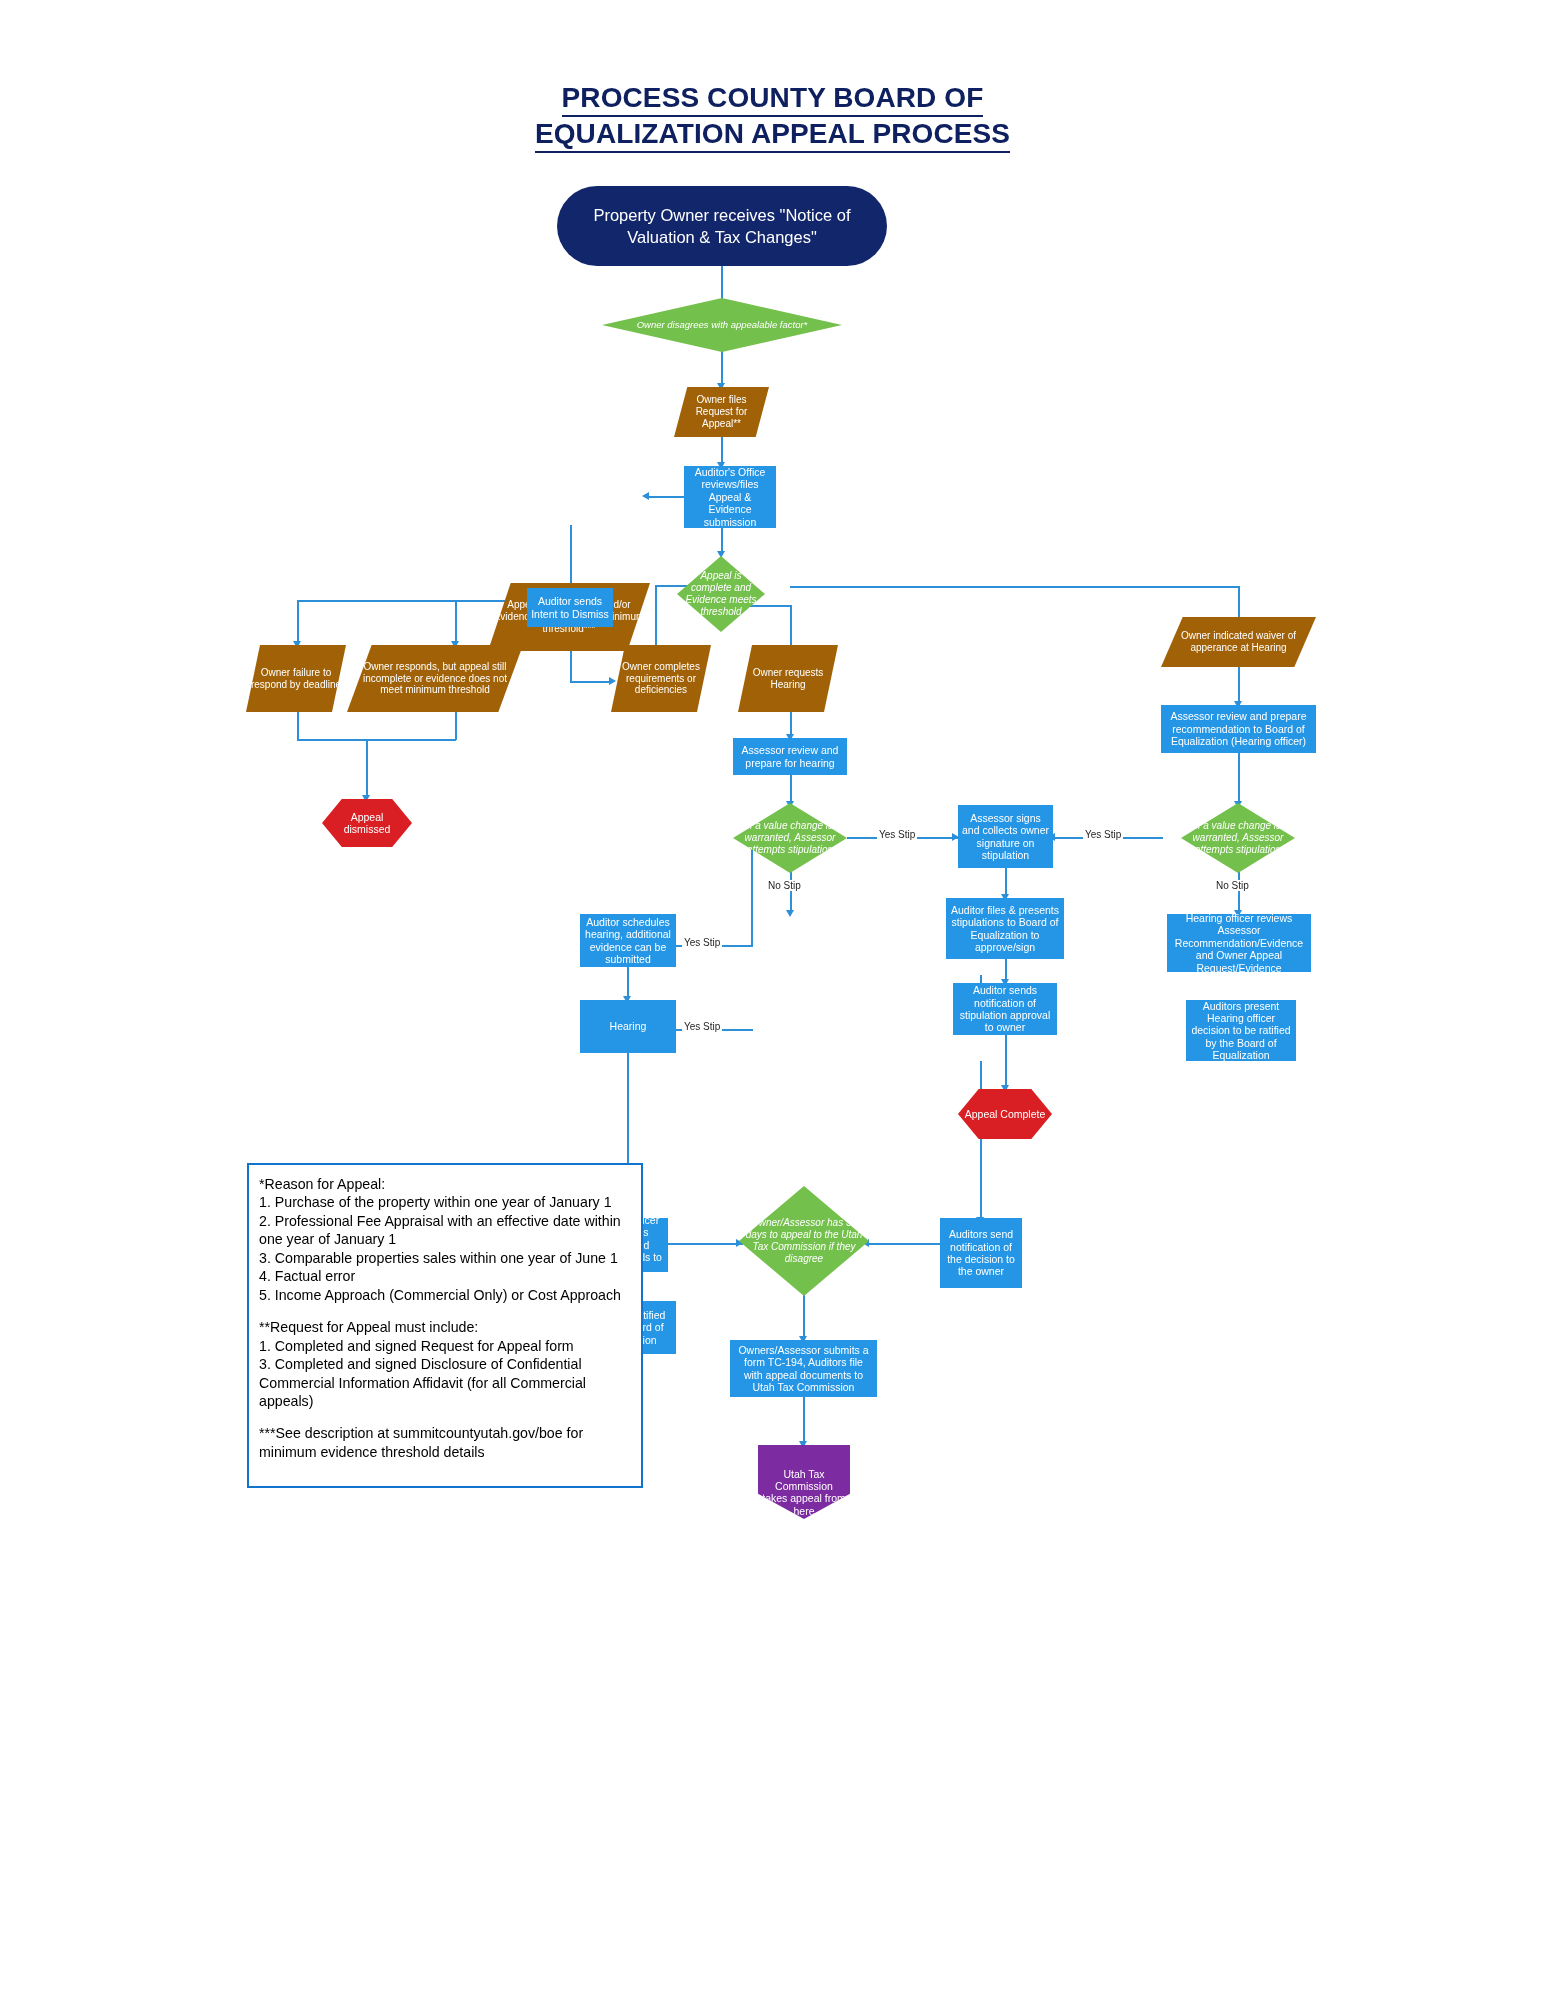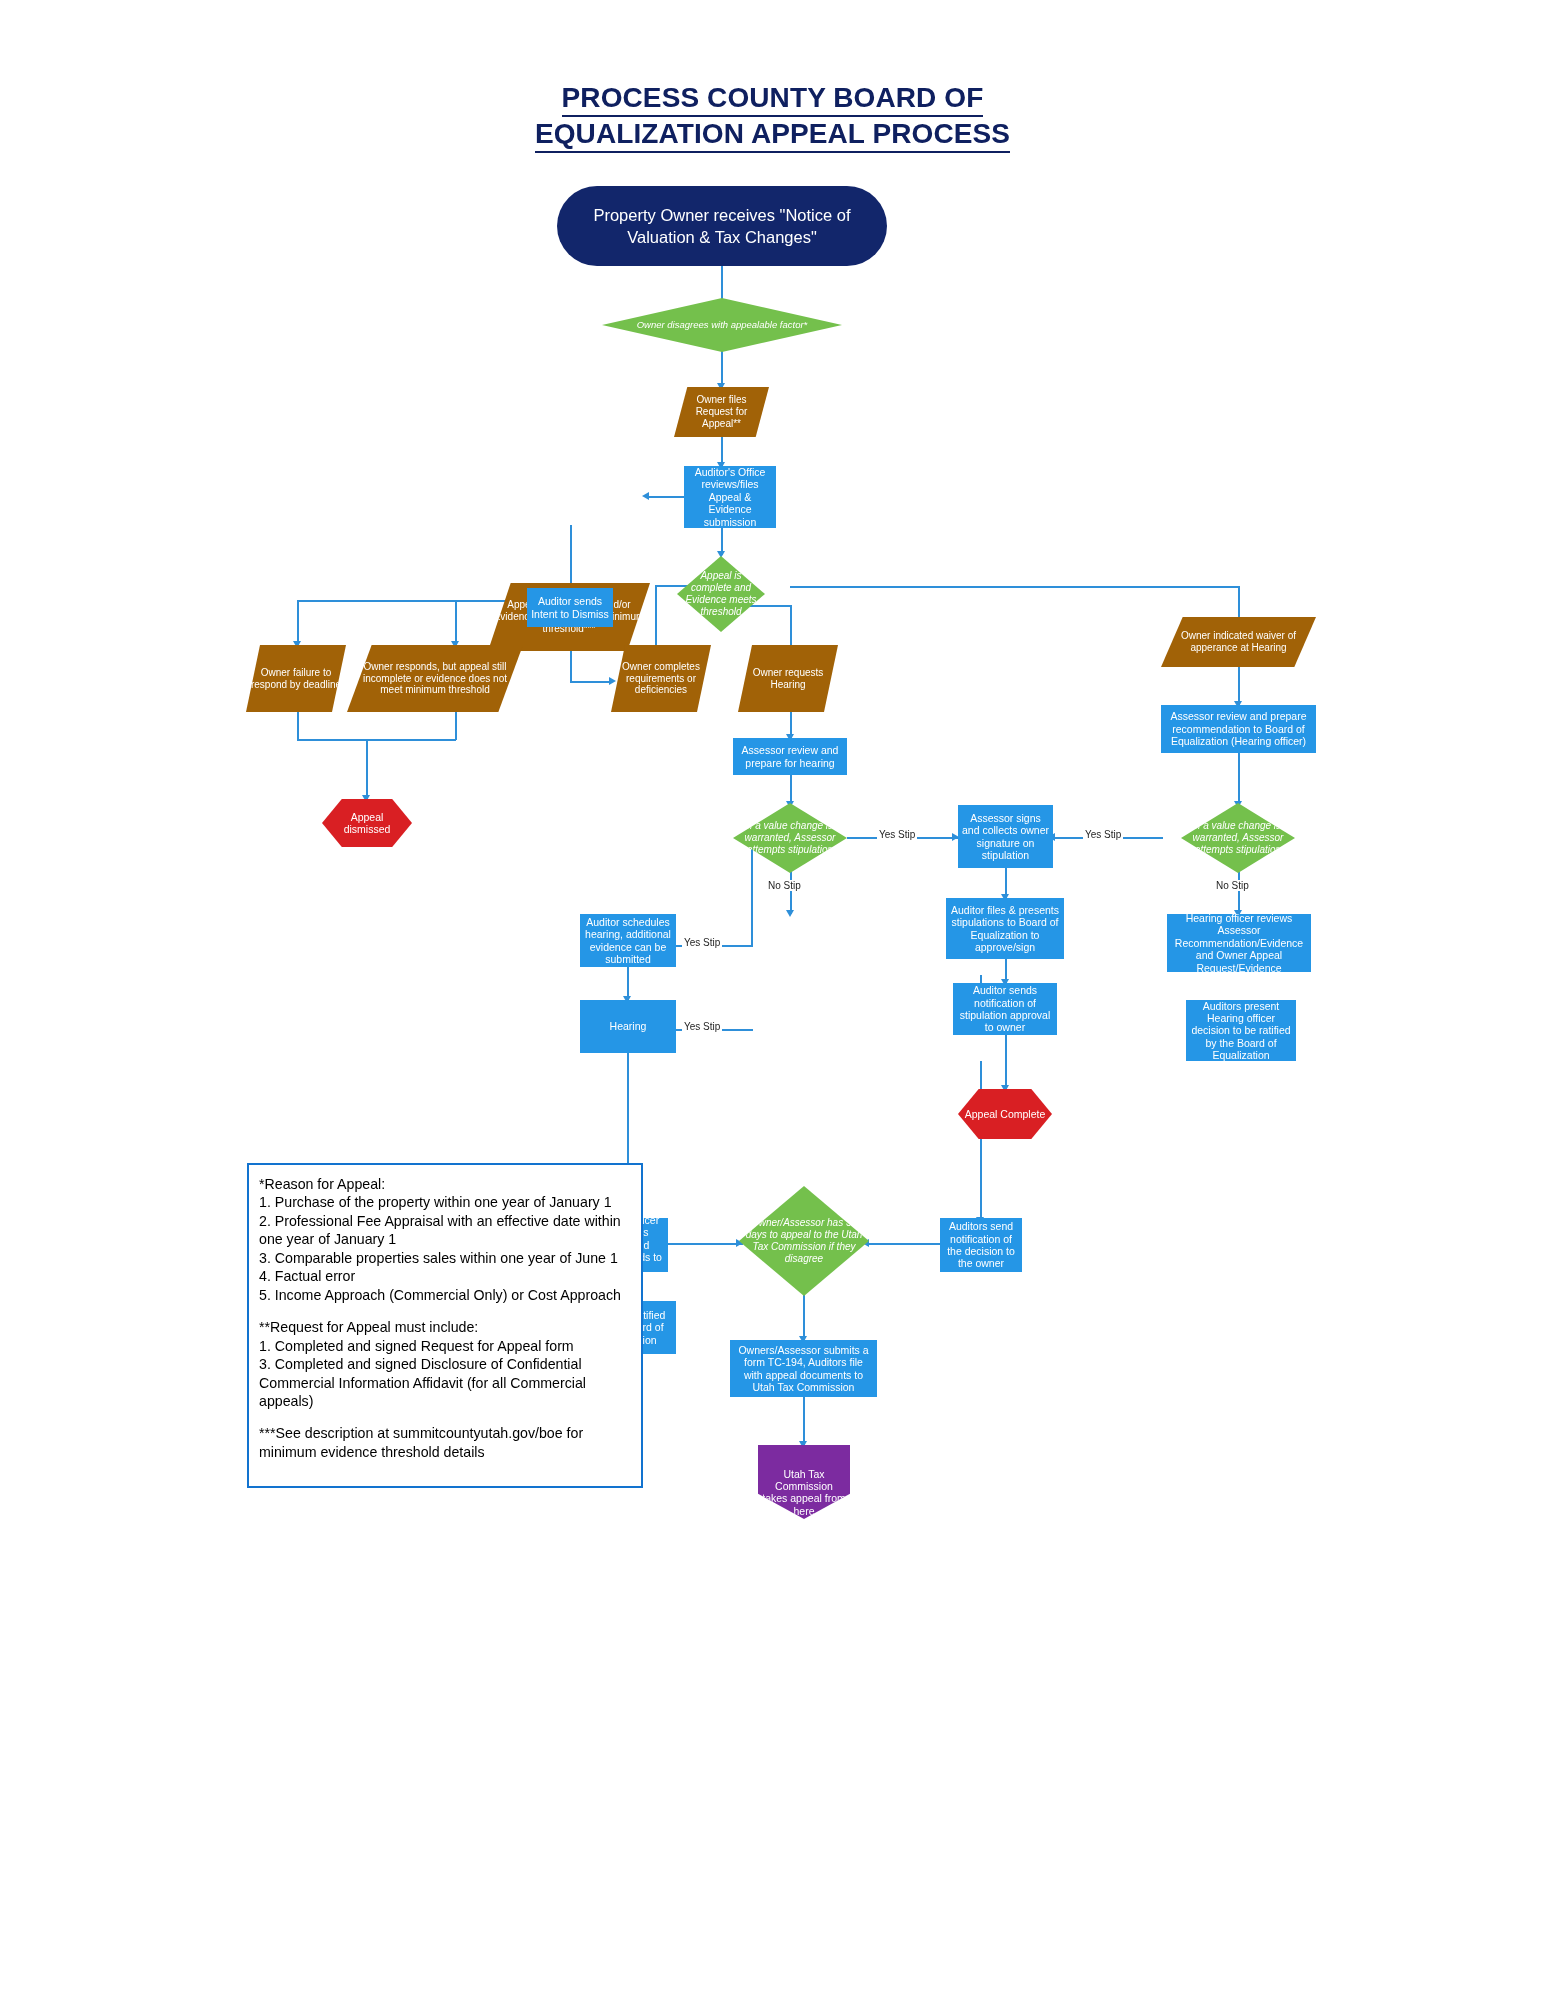--- a/index.html
+++ b/index.html
@@ -363,21 +363,21 @@
   </div>
 
   <div class="node process" style="left:580px;top:1218px;width:88px;height:54px;">
     <span>Hearing Officer decision is issued and Auditor sends to Owner</span>
   </div>
 
   <div class="node decision" style="left:739px;top:1186px;width:130px;height:110px;">
     <span>Owner/Assessor has 30 days to appeal to the Utah Tax Commission if they disagree</span>
   </div>
 
-  <div class="node process" style="left:940px;top:1218px;width:82px;height:54px;">
+  <div class="node process" style="left:940px;top:1218px;width:82px;height:70px;">
     <span>Auditors send notification of the decision to the owner</span>
   </div>
 
   <div class="node process" style="left:580px;top:1301px;width:96px;height:53px;">
     <span>Decision ratified by the Board of Equalization</span>
   </div>
 
   <div class="node process" style="left:730px;top:1340px;width:147px;height:57px;">
     <span>Owners/Assessor submits a form TC-194, Auditors file with appeal documents to Utah Tax Commission</span>
   </div>

